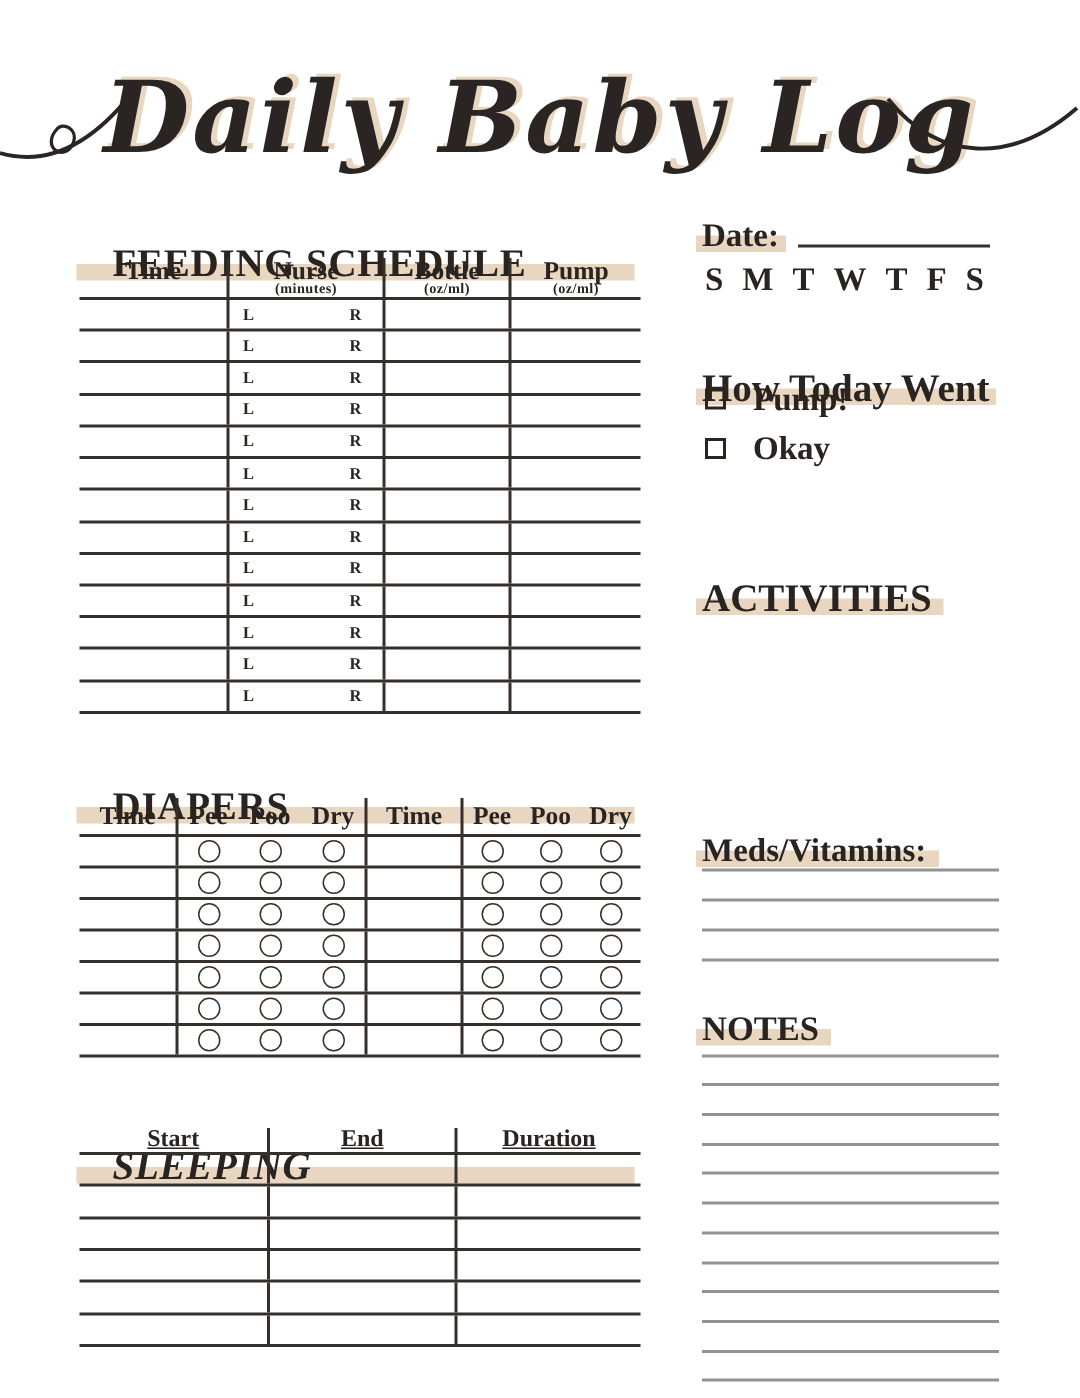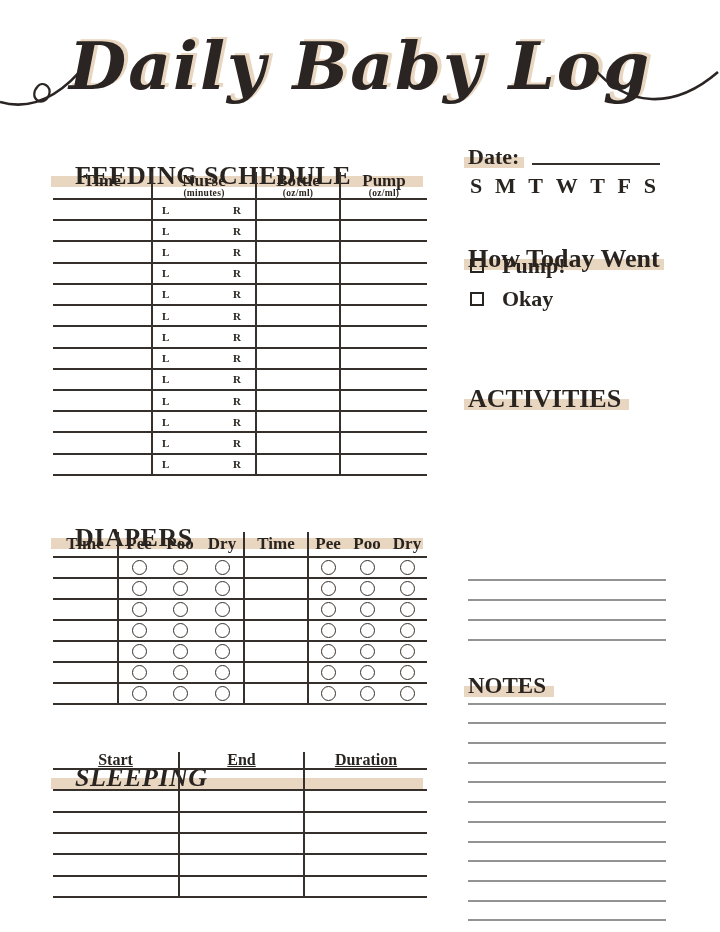--- a/index.html
+++ b/index.html
@@ -7,21 +7,21 @@
     --ink:#29241f;
     --table_line:#35302b;
     --rule_line:#939393;
   }
   html,body{margin:0;padding:0;background:#ffffff;}
   body{width:720px;height:932px;position:relative;font-family:"Liberation Serif",serif;color:var(--ink);}
   .page{position:absolute;inset:0;background:#fff;overflow:hidden;}
 
   
   .title-wrap{position:absolute;left:0;top:10px;width:720px;height:114px;}
-  .title-wrap h1{margin:0;text-align:center;font-family:"DejaVu Serif",serif;font-style:italic;font-weight:700;
+  .title-wrap h1{margin:12px;text-align:center;font-family:"DejaVu Serif",serif;font-style:italic;font-weight:700;
     font-size:66px;line-height:112px;letter-spacing:2px;color:#2a2522;
     text-shadow:4px -2px 0 var(--accent);white-space:nowrap;}
   .flourish{position:absolute;top:0;pointer-events:none;}
 
   
   .col-left{position:absolute;left:53px;top:143px;width:374px;height:780px;}
   .col-right{position:absolute;left:468px;top:146px;width:200px;height:770px;}
 
   
   .sec-heading{position:absolute;left:-2px;width:372px;height:22px;box-sizing:border-box;
@@ -488,20 +488,21 @@
           <div class="opt-label">Pump!</div>
         </div>
         <div class="opt">
           <div class="checkbox"></div>
           <div class="opt-label">Okay</div>
         </div>
       </div>
 
     <h2 class="snug-heading act-h">ACTIVITIES</h2>
 
+    <h2 class="snug-heading meds-h">Meds/Vitamins:</h2>
     <div class="meds-lines">
         <div class="wline"></div>
         <div class="wline"></div>
         <div class="wline"></div>
         <div class="wline"></div>
       </div>
 
     <h2 class="snug-heading notes-h">NOTES</h2>
     <div class="notes-lines">
         <div class="nline"></div>

